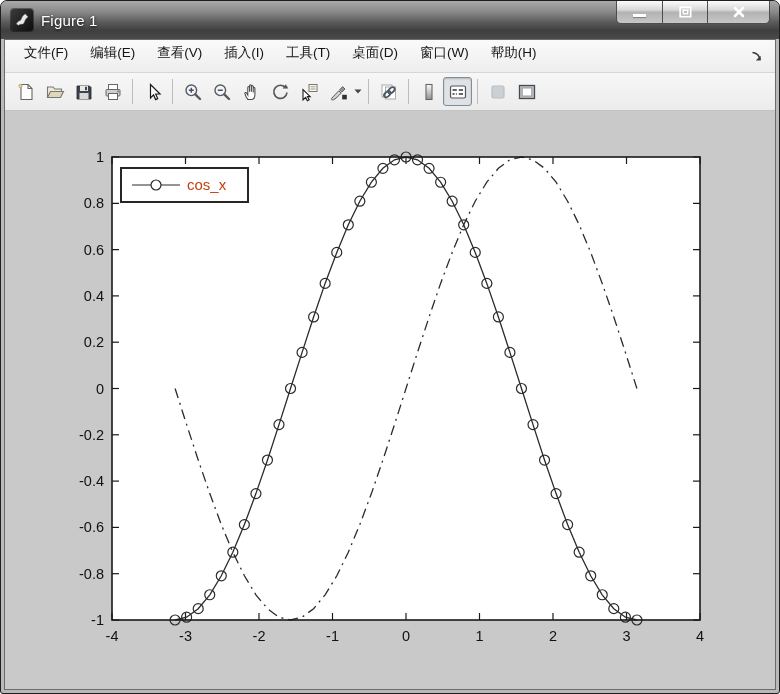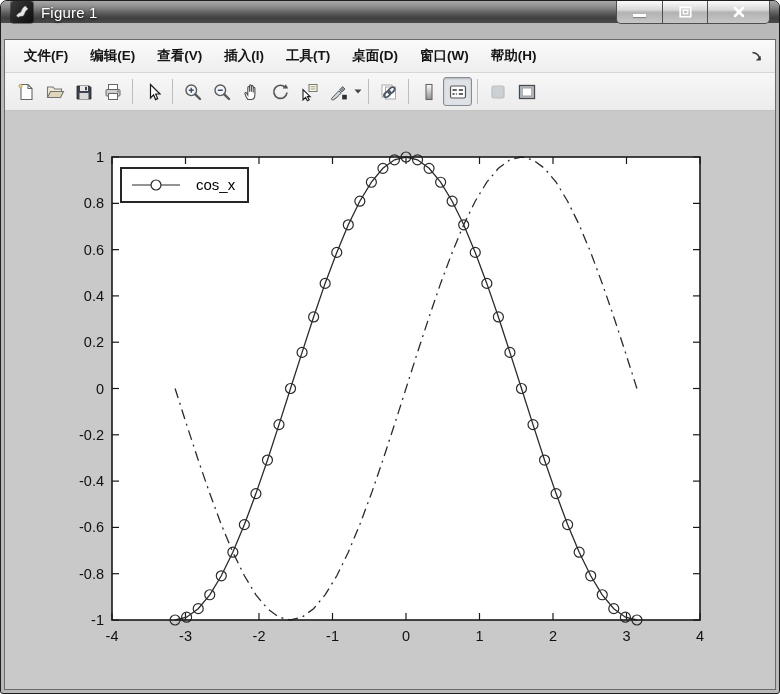--- a/index.html
+++ b/index.html
@@ -1,57 +1,57 @@
 <!DOCTYPE html>
 <html><head>
 <meta charset="utf-8">
 <style>
   html,body{margin:0;padding:0;background:#ffffff;font-family:"Liberation Sans",sans-serif;}
   *{box-sizing:border-box;}
   .window{position:relative;width:780px;height:694px;background:#b9b9b9;border:1px solid #1e1e1e;
     border-radius:7px 7px 3px 3px;overflow:hidden;}
   
-  .titlebar{position:relative;height:22px;display:flex;align-items:center;padding:0 10px;
+  .titlebar{position:relative;height:38px;display:flex;align-items:center;padding:0 10px;
     background:linear-gradient(180deg,#a9a9a9 0%,#8a8a8a 28%,#5c5c5c 55%,#3f3f3f 78%,#4a4a4a 100%);
     border-radius:6px 6px 0 0;}
   .app-icon{width:22px;height:22px;border-radius:3px;background:linear-gradient(135deg,#3a3a3a,#0d0d0d);
     display:flex;align-items:center;justify-content:center;margin-right:8px;flex:0 0 auto;
     box-shadow:0 0 0 1px #00000066;}
   .title-text{color:#ffffff;font-size:15px;text-shadow:0 1px 3px rgba(0,0,0,.9);letter-spacing:.2px;}
   .win-controls{position:absolute;top:0;right:9px;display:flex;}
   .win-btn{height:23px;border:1px solid #4e4e4e;border-top:none;
     background:linear-gradient(180deg,#fbfbfb 0%,#d8d8d8 40%,#b3b3b3 52%,#c6c6c6 100%);
     display:flex;align-items:center;justify-content:center;cursor:default;}
   .win-btn.min{width:46px;border-radius:0 0 0 5px;border-right:none;}
   .win-btn.max{width:46px;border-radius:0;}
   .win-btn.close{width:62px;border-radius:0 0 5px 0;border-left:none;}
   .glyph-min{width:13px;height:3px;background:#ffffff;box-shadow:0 1px 1px #00000055;margin-top:6px;}
   
   .frame-body{position:absolute;top:38px;left:3px;right:3px;bottom:3px;display:flex;flex-direction:column;
     border:1px solid #6b6b6b;background:#f2f2f2;}
   
   .menubar{height:33px;background:linear-gradient(180deg,#fafafa,#eeeeee);border-bottom:1px solid #d6d6d6;
-    display:flex;align-items:center;padding:0 8px;font-weight:bold;}
+    display:flex;padding:0 8px;}
   .menu-item{padding:4px 11px;font-size:13.5px;color:#141414;white-space:nowrap;}
   .menubar-dock{margin-left:auto;margin-right:4px;display:flex;align-items:center;}
   
   .toolbar{height:38px;background:linear-gradient(180deg,#f7f7f7,#ececec);border-bottom:1px solid #c4c4c4;
     display:flex;align-items:center;padding:0 6px;}
   .tool-btn{width:29px;height:29px;display:flex;align-items:center;justify-content:center;border:1px solid transparent;border-radius:3px;}
   .tool-btn.pressed{background:#dfe3e8;border-color:#858c94;box-shadow:inset 0 1px 2px #00000033;}
   .tool-btn.disabled{opacity:.55;}
   .tool-caret{width:11px;height:29px;display:flex;align-items:center;justify-content:center;}
   .tool-sep{width:1px;height:25px;background:#bcbcbc;margin:0 5px;flex:0 0 auto;}
   
   .canvas{position:relative;flex:1;background:#c9c9c9;overflow:hidden;}
   #plot-svg{position:absolute;left:0;top:0;}
   .legend{position:absolute;left:115px;top:56px;width:129px;background:#ffffff;
     border:2px solid #262626;padding:3px 8px 4px 8px;display:flex;flex-direction:column;justify-content:center;}
   .legend-row{display:flex;align-items:center;height:25px;}
-  .legend-label{font-size:15px;color:#000000;margin-left:14px;font-family:"Liberation Sans",sans-serif;}
+  .legend-label{font-size:15px;color:#c2410c;margin-left:5px;font-family:"Liberation Sans",sans-serif;}
 </style>
 </head>
 <body>
 
 <div class="window">
 
   <div class="titlebar">
     <div class="app-icon">
       <svg width="16" height="16" viewBox="0 0 20 20">
         <path d="M3 15 C6 9 7.5 13 9.5 8 C10.6 5.2 12 3.6 14.2 2.4 L17.6 6.4 C15.4 7.6 14.2 9.2 13.2 12 C11.2 17.6 8.6 13.6 5.8 16.6 Z" fill="#e8e8e8" stroke="#8a8a8a" stroke-width="0.6"></path>

